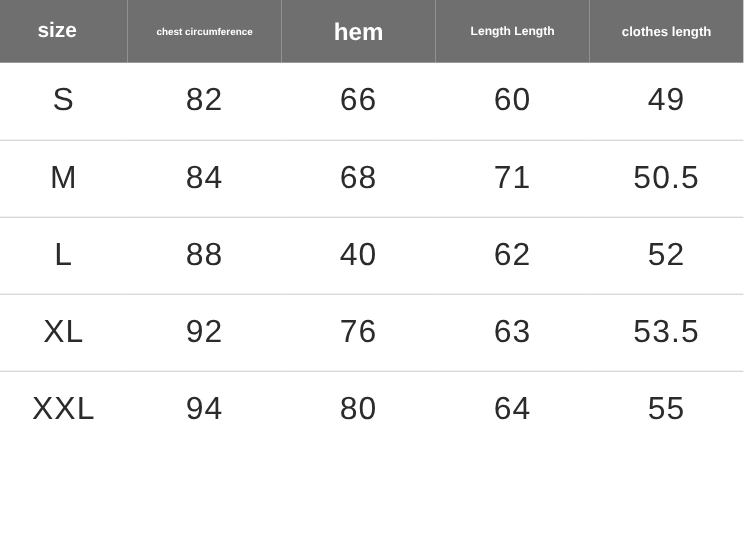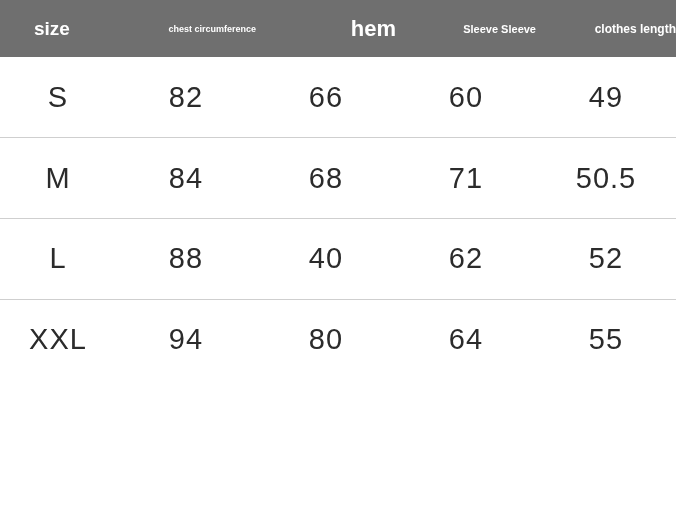--- a/index.html
+++ b/index.html
@@ -25,21 +25,21 @@
   .size-table col.c3 { width: 140px; }
   .size-table col.c4 { width: 140px; }
 
   thead tr {
     background: #6f6f6f;
     height: 57px;
   }
   thead th {
     color: #ffffff;
     font-weight: bold;
-    text-align: right;
+    text-align: center;
     vertical-align: middle;
     padding: 0;
     border: none;
   }
   th.h0 { font-size: 19px; text-align: left; padding-left: 34px; }
   th.h1 { font-size: 9px; }
   th.h2 { font-size: 22px; margin-top: 32px; }
   th.h3 { font-size: 11px; }
   th.h4 { font-size: 12px; }
 
@@ -73,21 +73,21 @@
       <col class="c1">
       <col class="c2">
       <col class="c3">
       <col class="c4">
   </colgroup>
   <thead>
     <tr>
       <th class="h0">size</th>
       <th class="h1">chest circumference</th>
       <th class="h2">hem</th>
-      <th class="h3">Sleeve Sleeve</th>
+      <th class="h3">Length Length</th>
       <th class="h4">clothes length</th>
     </tr>
   </thead>
   <tbody>
     <tr>
       <td class="sizecol">S</td>
       <td>82</td>
       <td>66</td>
       <td>60</td>
       <td>49</td>
@@ -100,20 +100,27 @@
       <td>50.5</td>
     </tr>
     <tr>
       <td class="sizecol">L</td>
       <td>88</td>
       <td>40</td>
       <td>62</td>
       <td>52</td>
     </tr>
     <tr>
+      <td class="sizecol">XL</td>
+      <td>92</td>
+      <td>76</td>
+      <td>63</td>
+      <td>53.5</td>
+    </tr>
+    <tr>
       <td class="sizecol">XXL</td>
       <td>94</td>
       <td>80</td>
       <td>64</td>
       <td>55</td>
     </tr>
   </tbody>
 </table>
 
 </body></html>

